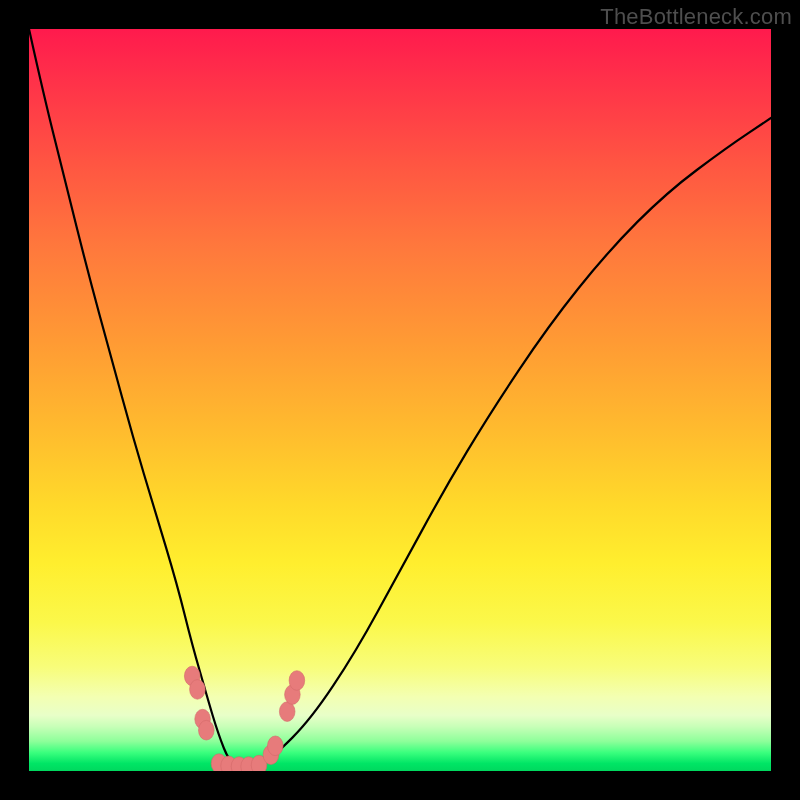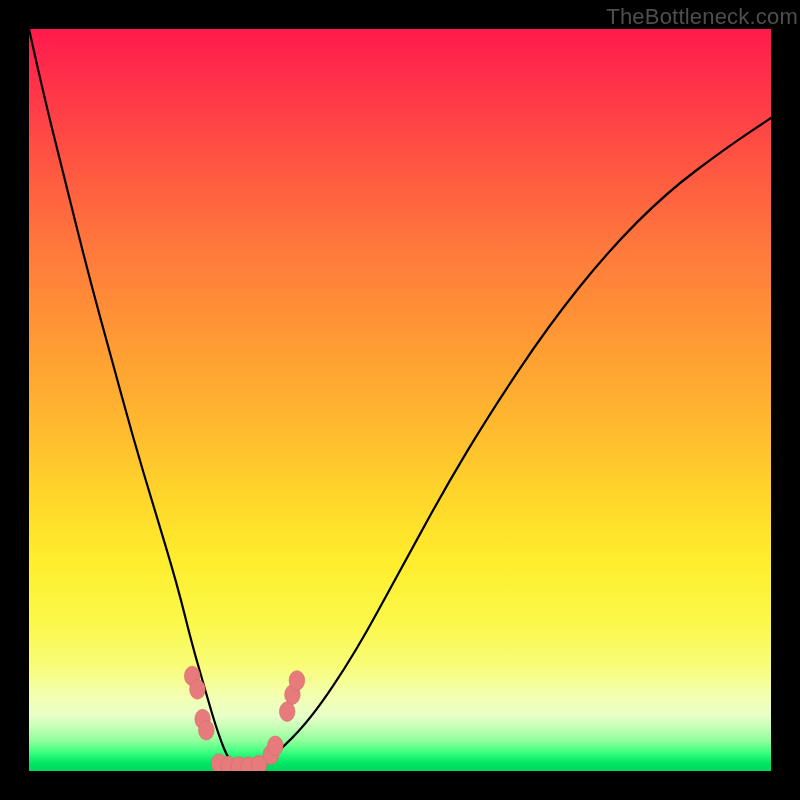--- a/index.html
+++ b/index.html
@@ -49,21 +49,21 @@
       #00d85e 100%
     );
   }
   .curve-svg {
     position: absolute;
     inset: 0;
   }
   .watermark {
     position: absolute;
     top: 4px;
-    right: 2px;
+    right: 8px;
     color: #4e4e4e;
     font-size: 22px;
     font-weight: 500;
     letter-spacing: 0.2px;
     user-select: none;
   }
 </style>
 </head>
 <body>
 

